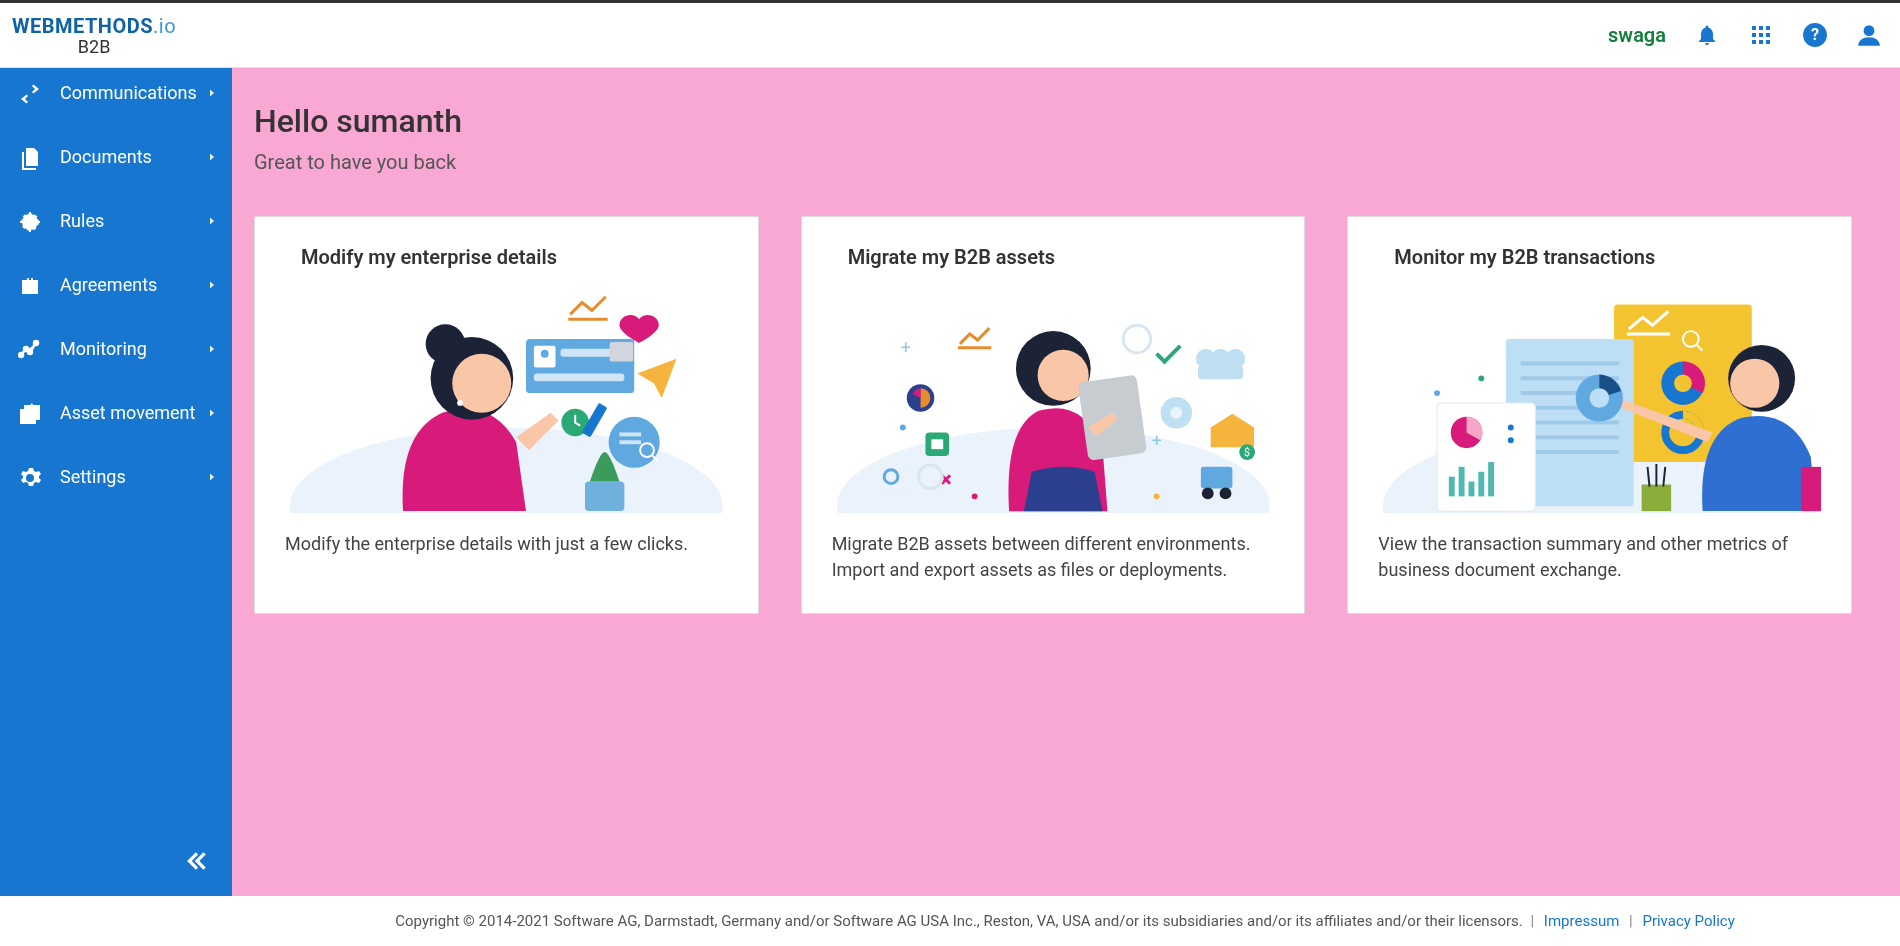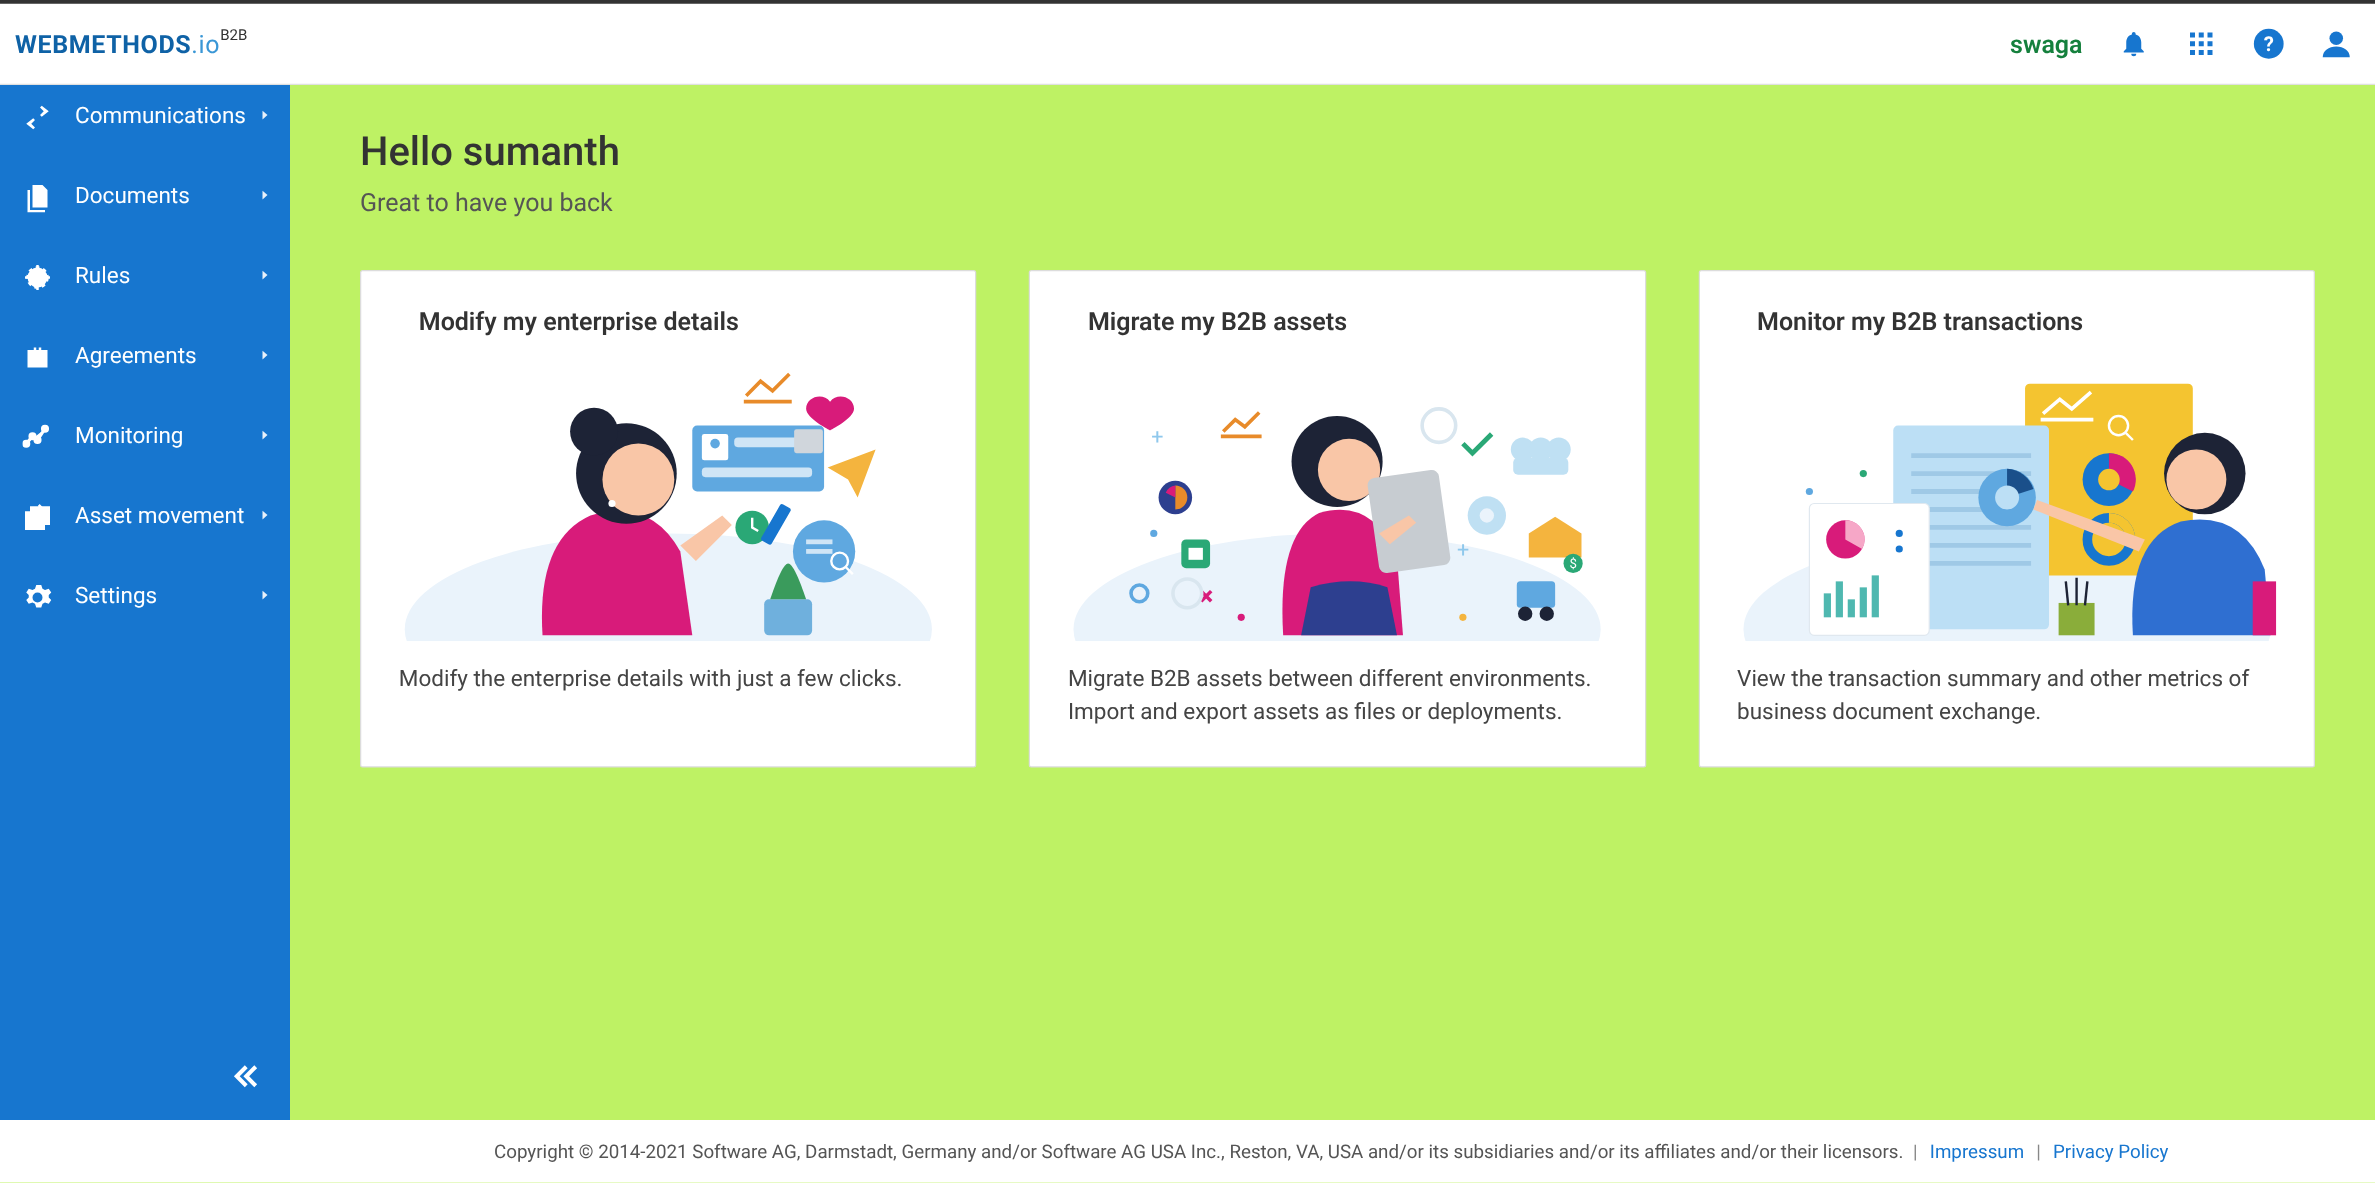--- a/index.html
+++ b/index.html
@@ -13,25 +13,25 @@
 }
 .topbar-border { height: 3px; background: #333; }
 .header {
   height: 65px;
   border-bottom: 1px solid #e0e0e0;
   display: flex;
   align-items: center;
   justify-content: space-between;
   padding: 0 18px 0 12px;
 }
-.brand-block { display: flex; flex-direction: row; }
+.brand-block { display: flex; flex-direction: column; text-align: center; }
 .brand-main { font-size: 20px; font-weight: 700; letter-spacing: 0.5px; }
 .brand-main .wm { color: #0f62a6; }
 .brand-main .io { color: #3a97d6; font-weight: 400; }
-.brand-sub { font-size: 12px; color: #333; margin-top: -2px; }
+.brand-sub { font-size: 18px; color: #333; margin-top: -2px; }
 .header-right { display: flex; align-items: center; gap: 28px; }
 .user-label { color: #15803d; font-size: 20px; font-weight: 600; }
 .hdr-icon { color: #1776cf; width: 26px; height: 26px; display: flex; align-items: center; justify-content: center; cursor: pointer; }
 .shell { display: flex; height: calc(100% - 68px - 50px); }
 .sidebar {
   width: 232px;
   background: #1776cf;
   color: #fff;
   display: flex;
   flex-direction: column;
@@ -50,23 +50,23 @@
 .nav-label { flex: 1; margin-left: 14px; }
 .nav-chevron { opacity: 0.9; }
 .collapse-btn {
   position: absolute;
   bottom: 18px;
   right: 22px;
   cursor: pointer;
 }
 .main {
   flex: 1;
-  padding: 34px 48px 20px 56px;
+  padding: 34px 48px 20px 22px;
   overflow: auto;
-  background: #bef264;
+  background: #f9a8d4;
 }
 .greet-title { font-size: 32px; color: #333; font-weight: 500; }
 .greet-sub { font-size: 20px; color: #555; margin-top: 10px; }
 .cards {
   display: grid;
   grid-template-columns: repeat(3, 1fr);
   gap: 42px;
   margin-top: 42px;
 }
 .card {

